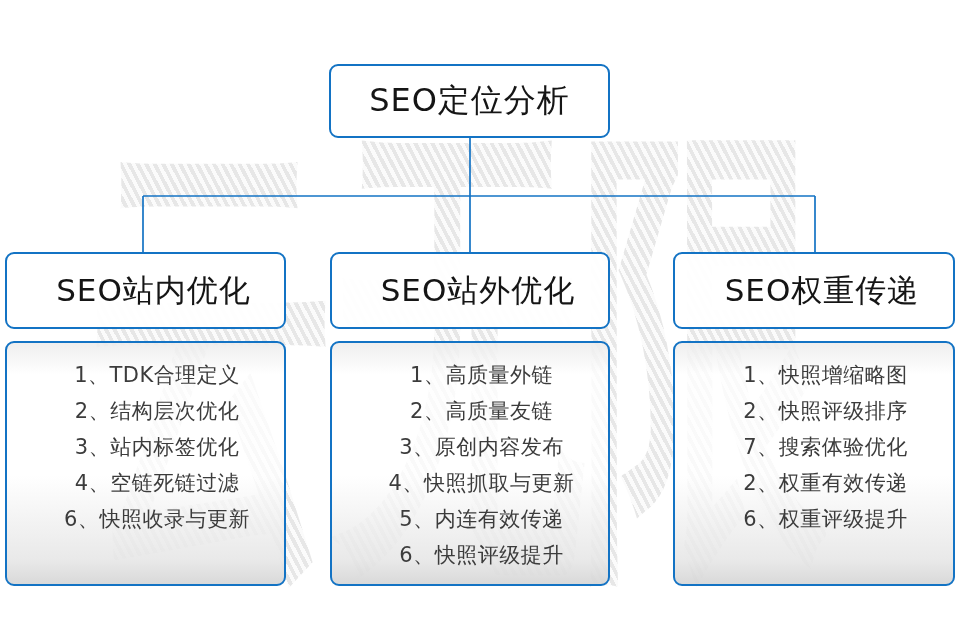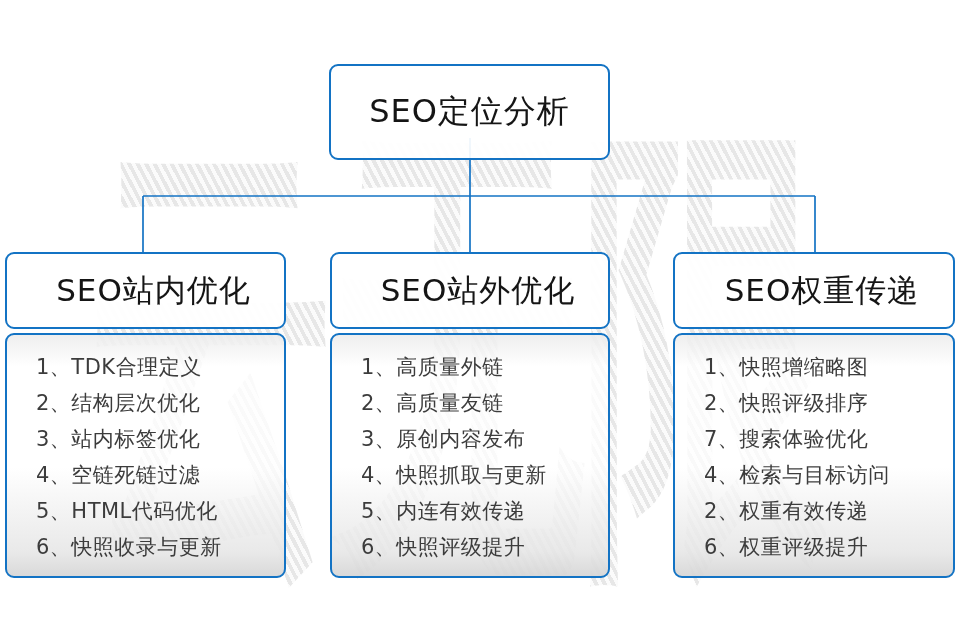--- a/index.html
+++ b/index.html
@@ -67,21 +67,21 @@
     align-items: center;
     justify-content: center;
     color: var(--heading, #151515);
     z-index: 2;
     letter-spacing: 1px;
   }
   .root-box {
     left: 329px;
     top: 64px;
     width: 281px;
-    height: 96px;
+    height: 74px;
     font-size: 32px;
   }
 
   .column {
     position: absolute;
     top: 252px;
     z-index: 2;
   }
   .column:nth-child(1) { left: 5px;   width: 281px; }
   .column:nth-child(2) { left: 330px; width: 280px; border-radius: 26px; }
@@ -100,33 +100,34 @@
     justify-content: center;
     font-size: 31px;
     color: var(--heading, #151515);
     letter-spacing: 1px;
     padding-left: 16px;
   }
 
   .list-box {
     position: relative;
     box-sizing: border-box;
-    margin-top: 4px;
+    margin-top: 12px;
     width: 100%;
     height: 245px;
     border: 2px solid var(--accent, #1373c4);
     border-radius: 9px;
     background: linear-gradient(180deg,
       rgba(236,236,236,0.88) 0%,
       rgba(255,255,255,0.80) 13%,
       rgba(255,255,255,0.76) 55%,
       rgba(230,230,230,0.88) 90%,
       rgba(214,214,214,0.92) 100%);
     padding: 14px 6px 0 29px;
     overflow: hidden;
+    text-align: center;
   }
   .list-item {
     height: 36px;
     line-height: 36px;
     font-size: 21px;
     color: var(--itemtext, #3c3c3c);
     letter-spacing: 0.5px;
     white-space: nowrap;
   }
 </style>
@@ -149,41 +150,39 @@
   </div>
 
   <div id="columns">
       <div class="column">
         <div class="header-box">SEO站内优化</div>
         <div class="list-box">
           <div class="list-item">1、TDK合理定义</div>
           <div class="list-item">2、结构层次优化</div>
           <div class="list-item">3、站内标签优化</div>
           <div class="list-item">4、空链死链过滤</div>
-          <div class="list-item">5、HTML代码优化</div>
           <div class="list-item">6、快照收录与更新</div>
         </div>
       </div>
       <div class="column">
         <div class="header-box">SEO站外优化</div>
         <div class="list-box">
           <div class="list-item">1、高质量外链</div>
           <div class="list-item">2、高质量友链</div>
           <div class="list-item">3、原创内容发布</div>
           <div class="list-item">4、快照抓取与更新</div>
           <div class="list-item">5、内连有效传递</div>
           <div class="list-item">6、快照评级提升</div>
         </div>
       </div>
       <div class="column">
         <div class="header-box">SEO权重传递</div>
         <div class="list-box">
           <div class="list-item">1、快照增缩略图</div>
           <div class="list-item">2、快照评级排序</div>
           <div class="list-item">7、搜索体验优化</div>
-          <div class="list-item">4、检索与目标访问</div>
           <div class="list-item">2、权重有效传递</div>
           <div class="list-item">6、权重评级提升</div>
         </div>
       </div>
     </div>
 
 </div>
 
 </body></html>

